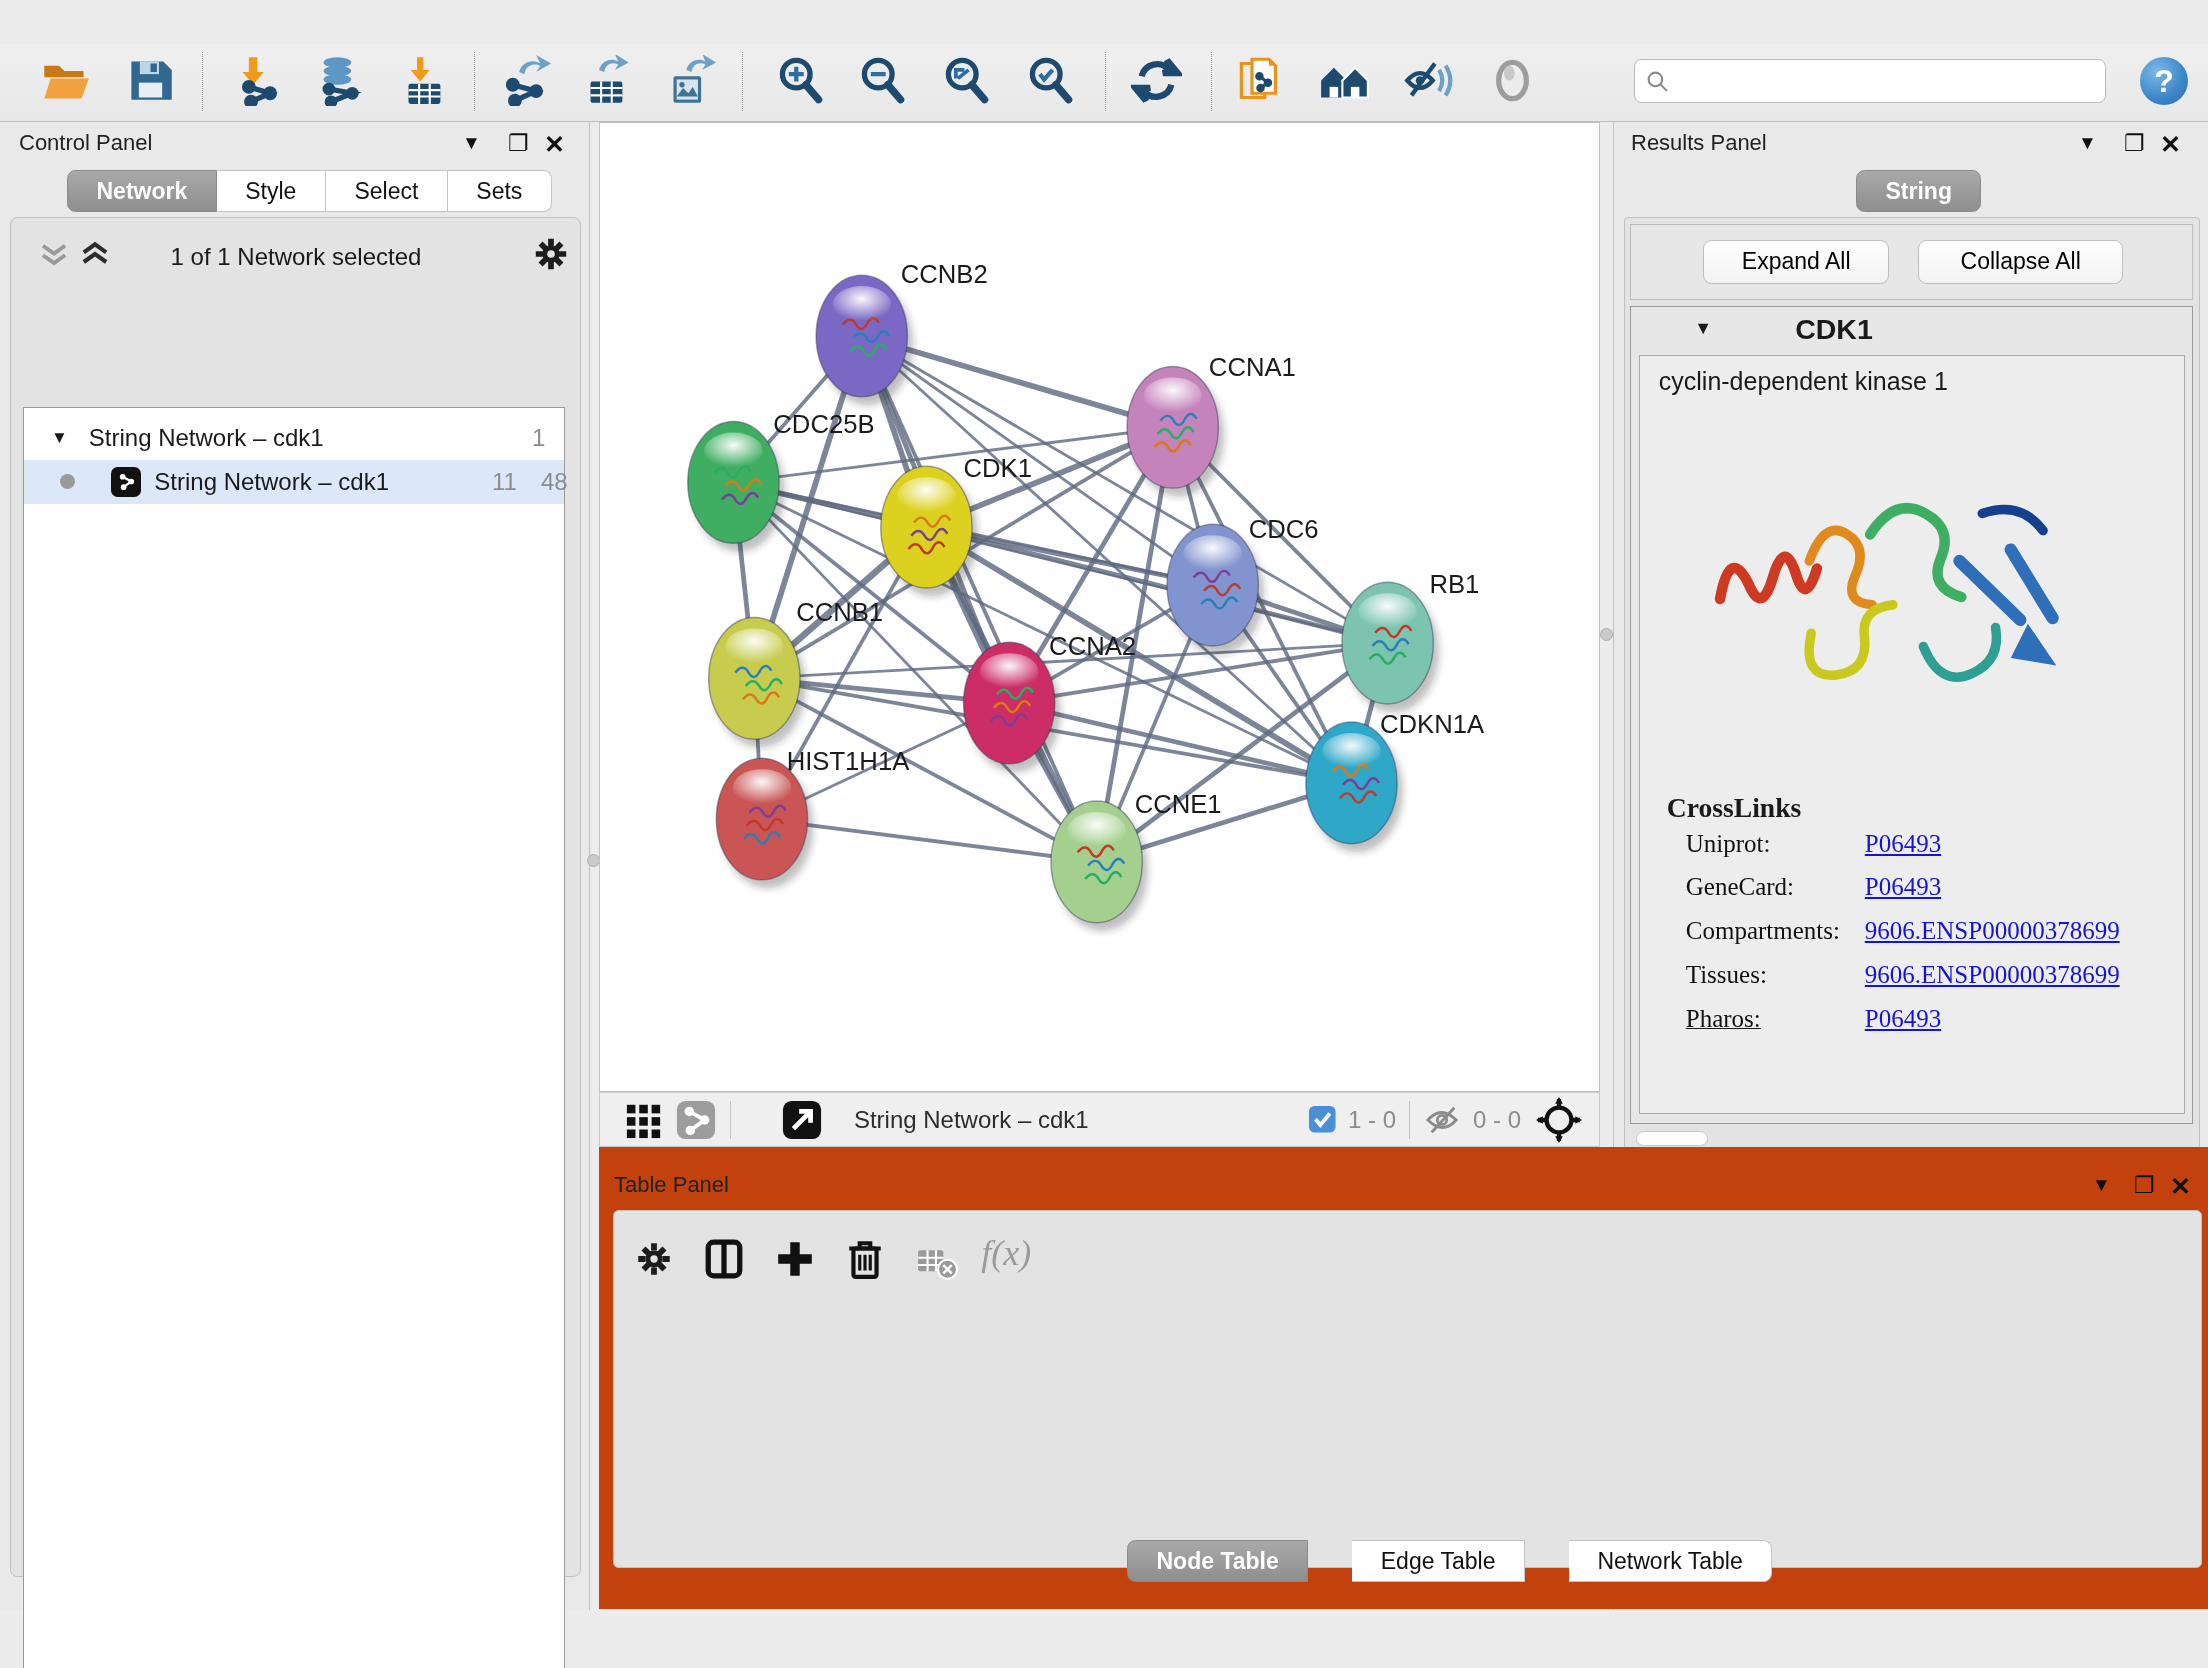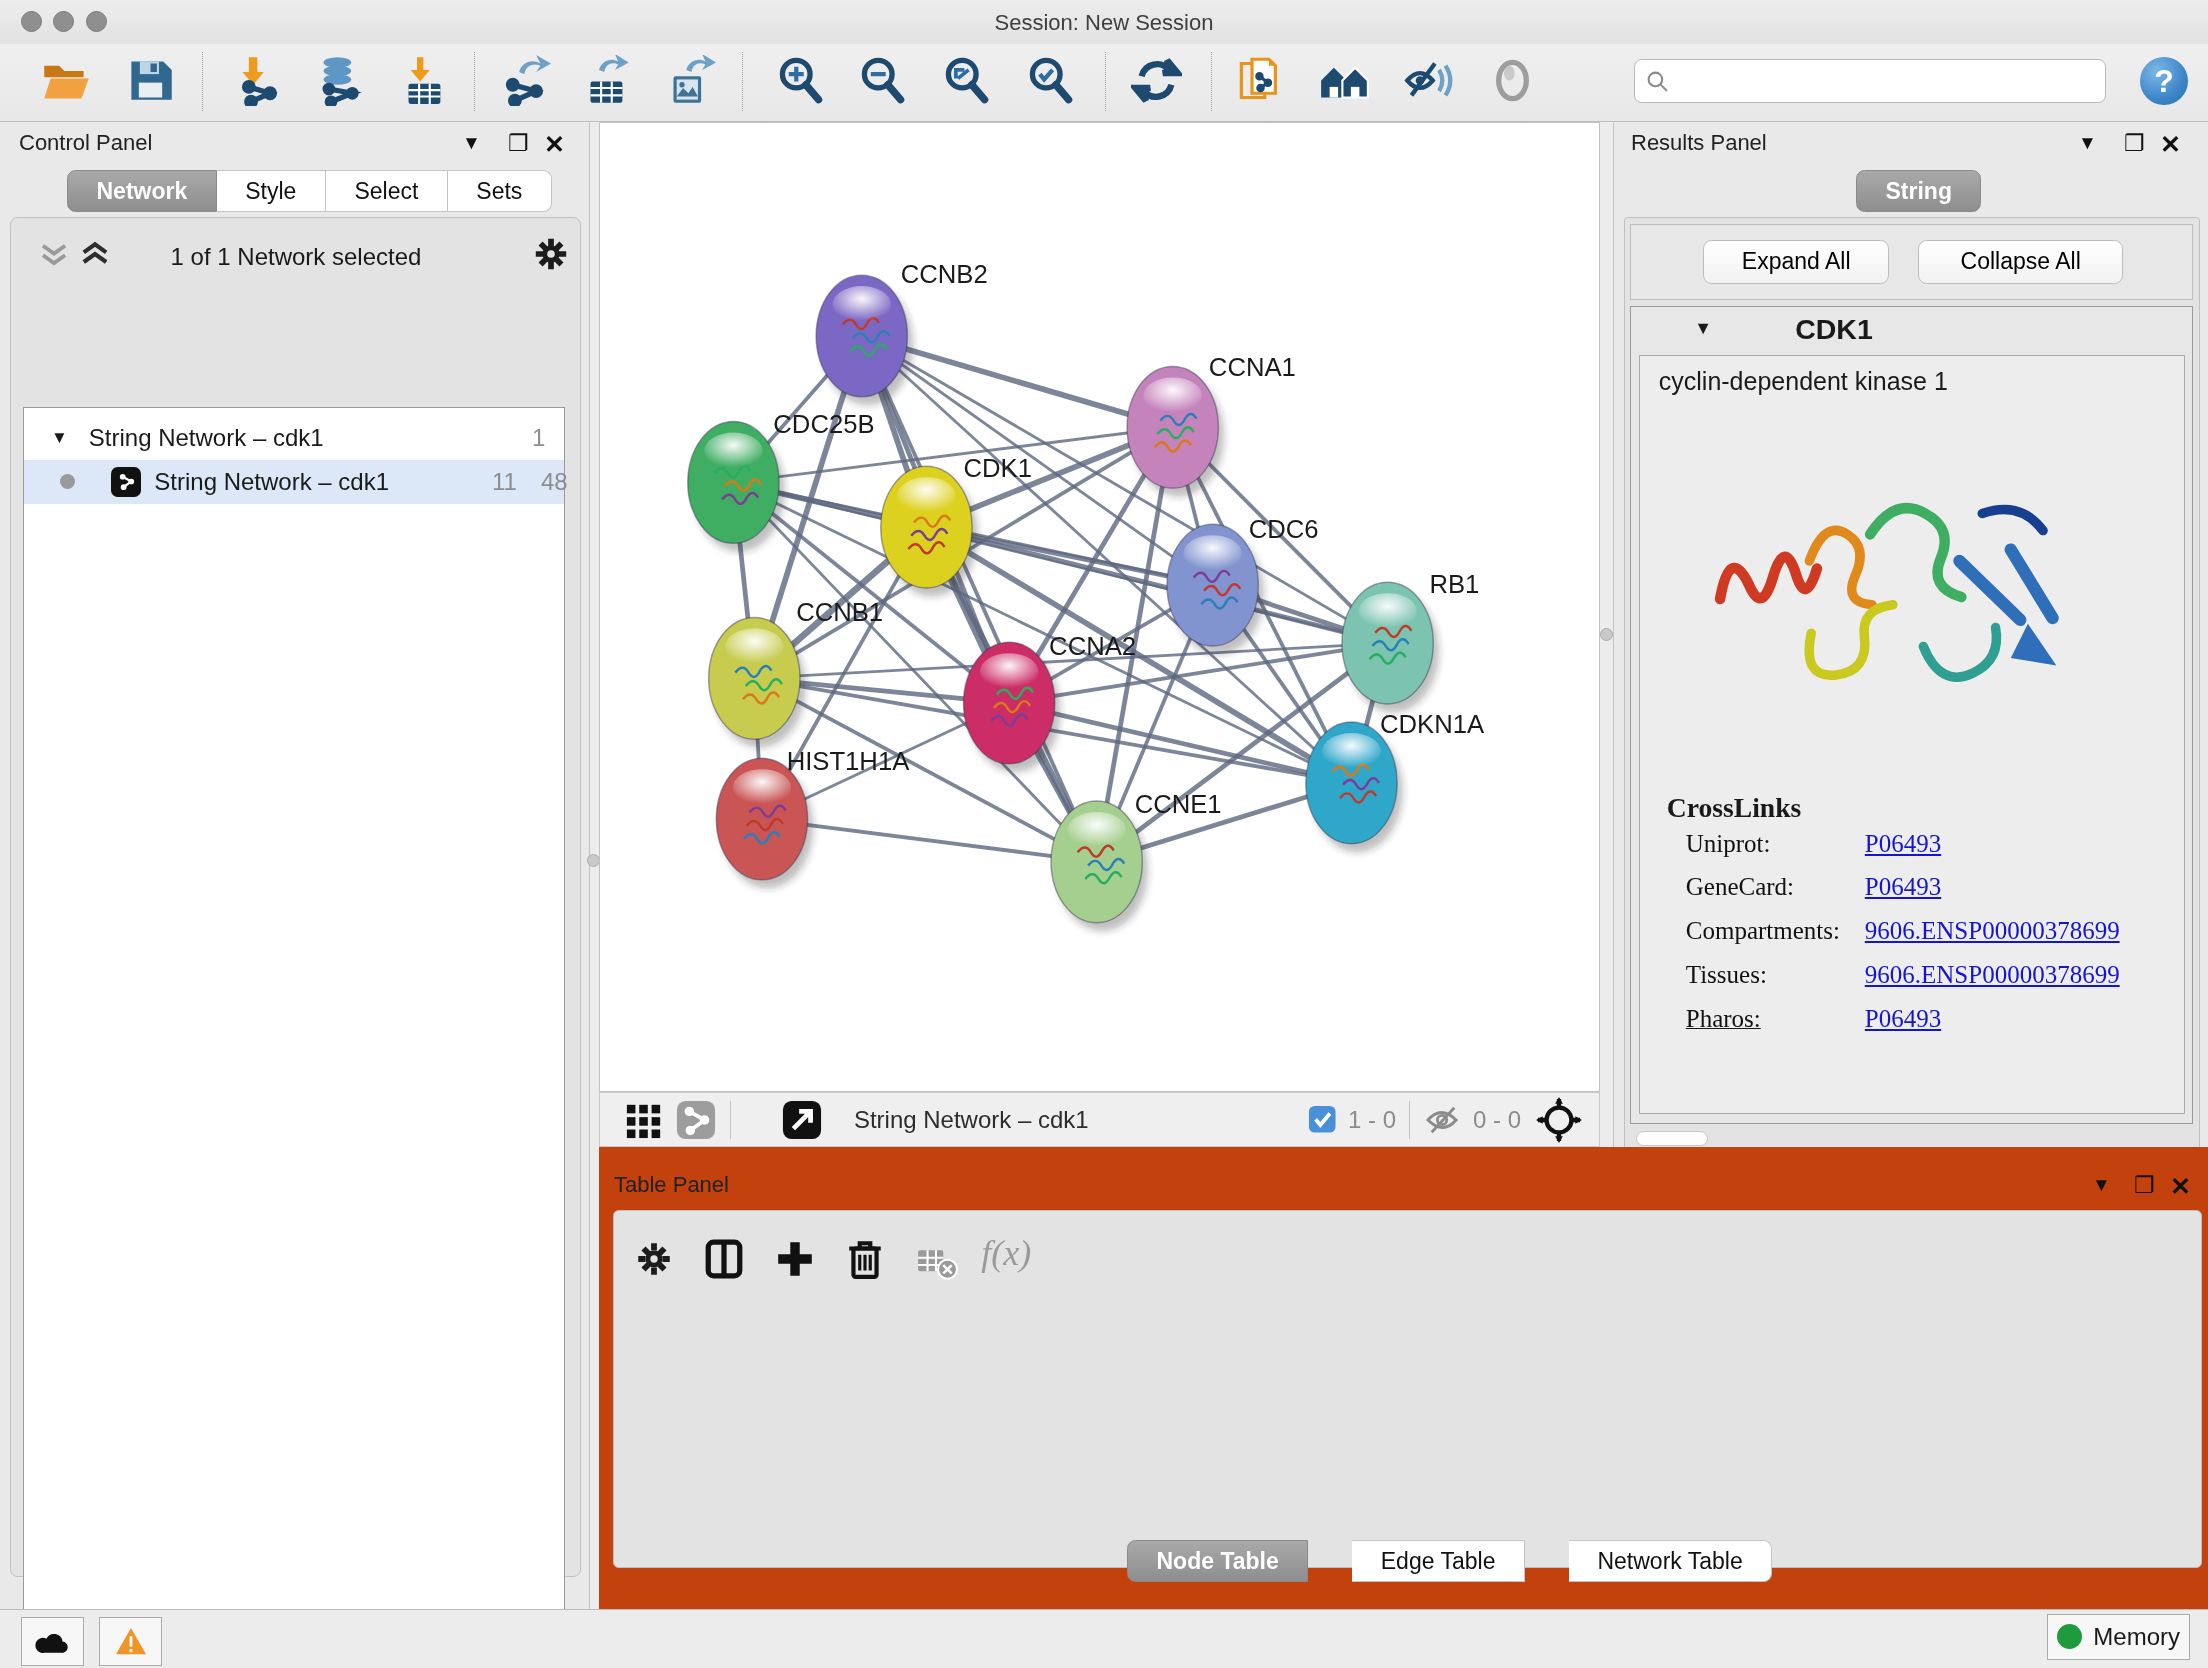--- a/index.html
+++ b/index.html
@@ -66,26 +66,20 @@
   .dot-green { width:25px; height:25px; border-radius:50%; background:#1f9a3c; }
 
   .splitter-dot { width:13.3px; height:13.3px; border-radius:50%; background:#c9c9c9; border:1px solid #adadad; }
   svg { display:block; }
 </style>
 </head>
 <body>
 
 <div class="app">
 
-  <div class="abs titlebar">
-    <div class="abs traffic" style="left:21px"></div>
-    <div class="abs traffic" style="left:53px"></div>
-    <div class="abs traffic" style="left:86px"></div>
-    <div class="abs win-title">Session: New Session</div>
-  </div>
 
   <div class="abs toolbar">
 
     <svg class="abs tb-icon" style="left:40px" viewBox="0 0 48 48">
         <path d="M4 10h14l5 5h18v6H4z" fill="#c67914"></path>
         <path d="M4 41l6-19h36l-7 19z" fill="#f2a141"></path>
       </svg>
     <svg class="abs tb-icon" style="left:125px" viewBox="0 0 48 48">
         <path d="M6 6h30l8 8v28H6z" fill="#32678f"></path>
         <rect x="14" y="6" width="18" height="12" fill="#bcd6e8"></rect>
@@ -589,33 +583,15 @@
       <div class="abs" style="left:367px; top:21px; font-family:'Liberation Serif',serif; font-style:italic; font-size:36px; color:#9a9a9a; cursor:pointer;">f(x)</div>
     </div>
 
     <div class="abs seg" style="left:528px; top:393px;gap:44px;">
       <div class="tab active">Node Table</div>
       <div class="tab">Edge Table</div>
       <div class="tab">Network Table</div>
     </div>
   </div>
 
-  <div class="abs statusbar">
-    <div class="sq-btn abs" style="left:21px; top:6.7px;">
-      <svg width="36" height="27" viewBox="0 0 38 28">
-          <path d="M10 26a8 8 0 1 1 2-15 9 9 0 0 1 17 3 6 6 0 0 1-1 12z" fill="#111"></path>
-        </svg>
-    </div>
-    <div class="sq-btn abs" style="left:99px; top:6.7px;">
-      <svg width="34" height="30" viewBox="0 0 36 32">
-          <path d="M18 2L34 30H2z" fill="#ef9426"></path>
-          <rect x="16.5" y="11" width="3" height="11" fill="#fff"></rect>
-          <rect x="16.5" y="24.5" width="3" height="3.5" fill="#fff"></rect>
-        </svg>
-    </div>
-    <div class="mem-btn">
-      <span class="dot-green"></span>
-      <span>Memory</span>
-    </div>
-  </div>
 
 </div>
 
 
 </body></html>

